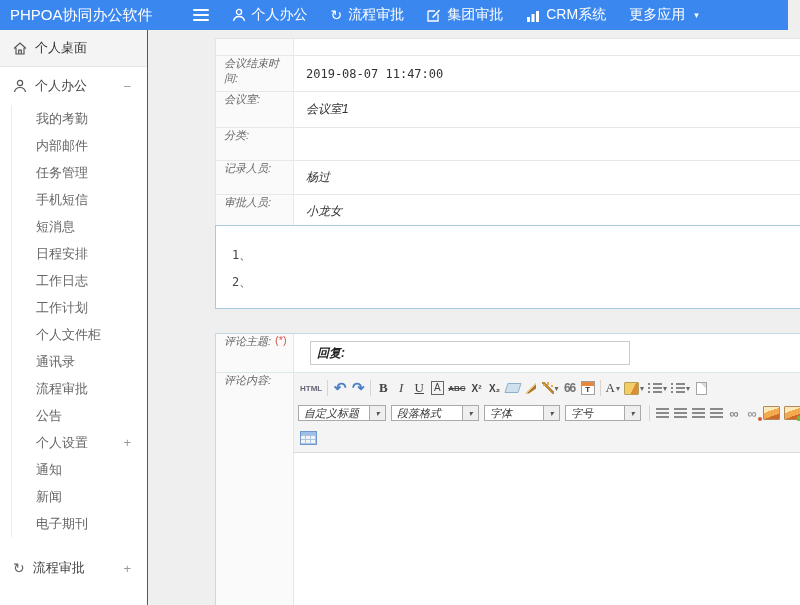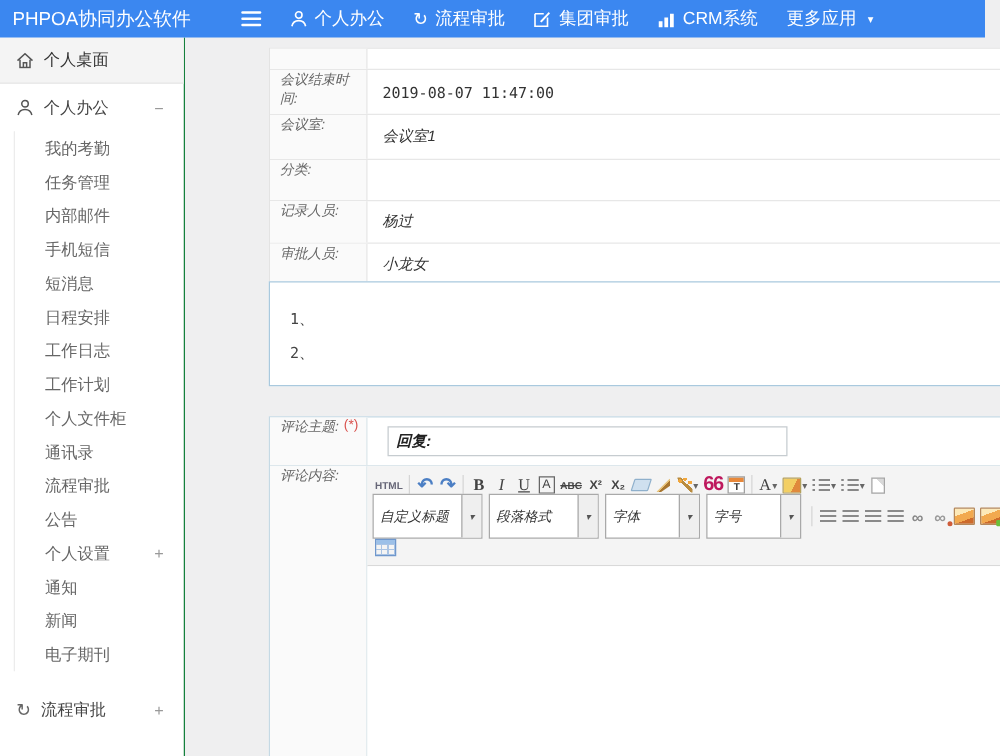--- a/index.html
+++ b/index.html
@@ -76,21 +76,21 @@
           font-size:12px;color:#444;cursor:pointer;padding:0 2px;box-sizing:border-box}
   .sep{width:1px;height:16px;background:#d5d5d5;margin:0 3px;flex-shrink:0}
   .html-btn{font-size:8px;font-weight:bold;color:#667}
   .undo,.redo{color:#4c7fc4;font-size:15px;font-weight:bold}
   .bld{font-weight:bold;font-family:"Liberation Serif",serif;font-size:13px}
   .ita{font-style:italic;font-family:"Liberation Serif",serif;font-size:13px}
   .und{text-decoration:underline;font-family:"Liberation Serif",serif;font-size:13px}
   .aframe{border:1px solid #666;font-size:10px;height:12px;line-height:12px;padding:0 2px;min-width:0}
   .abc{font-size:8px;font-weight:bold;text-decoration:line-through;letter-spacing:0}
   .supsub{font-size:10px;font-weight:bold}
-  .quote{color:#be185d;font-weight:bold;letter-spacing:-1px;font-size:16px}
+  .quote{color:#737373;font-weight:bold;letter-spacing:-1px;font-size:12px}
   .fontcolor{font-family:"Liberation Serif",serif;font-size:13px}
   .caret-s{font-size:8px;color:#666;margin-left:1px}
   .eraser{width:12px;height:8px;background:#cfe0ef;border:1px solid #8fb0cc;transform:skewX(-18deg);border-radius:1px}
   .brush{width:11px;height:11px;background:linear-gradient(135deg,#e7c27a 0 55%,#a9762f 55%);
          clip-path:polygon(0 100%,100% 0,100% 55%,35% 100%)}
   .wand{width:12px;height:12px;background:
         radial-gradient(circle 1.5px at 2px 3px,#f0a63c 98%,transparent),
         radial-gradient(circle 1.5px at 6px 1.5px,#f0a63c 98%,transparent),
         radial-gradient(circle 1.5px at 10px 4px,#f0a63c 98%,transparent),
         linear-gradient(45deg,transparent 0 45%,#b98b3e 45% 60%,transparent 60%)}
@@ -112,21 +112,21 @@
                   background:#cf5c3a;border-radius:50%}
   .imgic{width:15px;height:12px;border:1px solid #b5885a;border-radius:1px;
          background:linear-gradient(160deg,#fde9b8 0 35%,#f2a94f 35% 70%,#cd6a2a 70%)}
   .imgic2{position:relative}
   .imgic2::after{content:"";position:absolute;right:-2px;bottom:-2px;width:5px;height:5px;
                  background:#6abf3a;border-radius:1px}
   .tableic{width:15px;height:12px;border:1px solid #6f97cc;background-color:#fff;
            background:linear-gradient(#9cc0e8 0 3px,transparent 3px),
            repeating-linear-gradient(90deg,transparent 0 4px,#aac4e4 4px 5px),
            repeating-linear-gradient(transparent 0 3px,#aac4e4 3px 4px)}
-  .ed-select{display:flex;align-items:center;height:36px;border:1px solid #a9a9a9;background:#fff;
+  .ed-select{display:flex;align-items:center;height:16px;border:1px solid #a9a9a9;background:#fff;
              margin-right:5px;font-size:11px;font-style:italic;color:#333;box-sizing:border-box;cursor:pointer}
   .ed-select .lbl{padding:0 5px;flex:1;white-space:nowrap;overflow:hidden}
   .ed-select .dd{width:15px;align-self:stretch;border-left:1px solid #a9a9a9;background:#efefef;
                  display:flex;align-items:center;justify-content:center;font-size:8px;color:#555}
   .w86{width:88px}.w74{width:76px}
   .ed-canvas{flex:1;background:#fff}
 </style>
 </head>
 <body>
 
@@ -199,24 +199,24 @@
     </span>
     <span>个人办公</span>
     <span class="toggle">−</span>
   </div>
 
   <div class="submenu">
     <div class="sub-item">
         <span>我的考勤</span>
       </div>
     <div class="sub-item">
+        <span>内部邮件</span>
+      </div>
+    <div class="sub-item">
         <span>任务管理</span>
-      </div>
-    <div class="sub-item">
-        <span>内部邮件</span>
       </div>
     <div class="sub-item">
         <span>手机短信</span>
       </div>
     <div class="sub-item">
         <span>短消息</span>
       </div>
     <div class="sub-item">
         <span>日程安排</span>
       </div>

